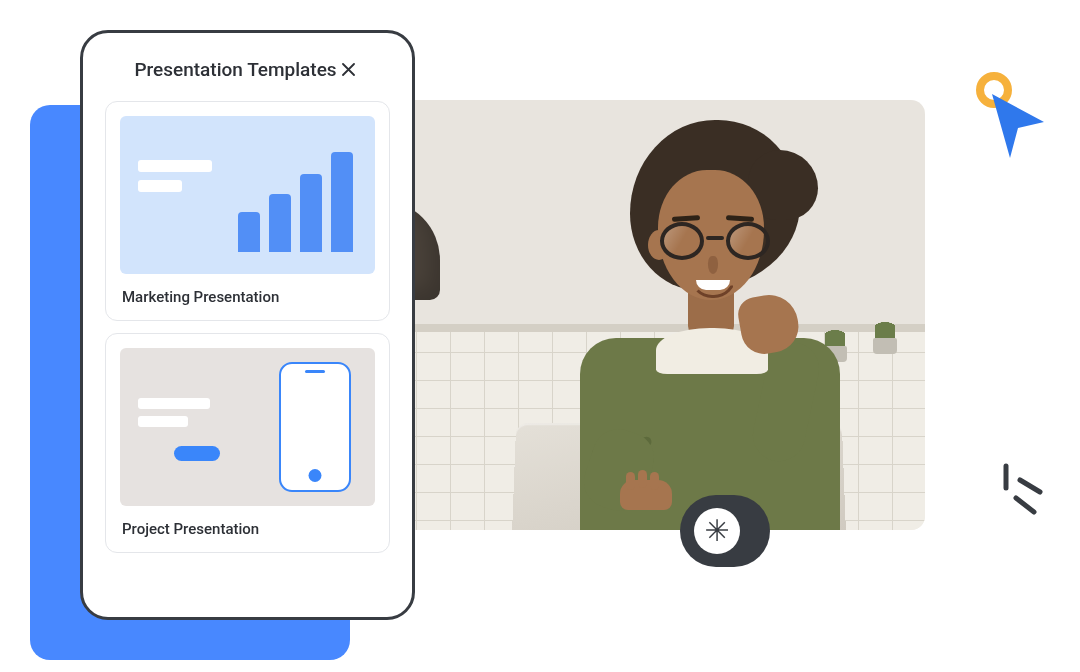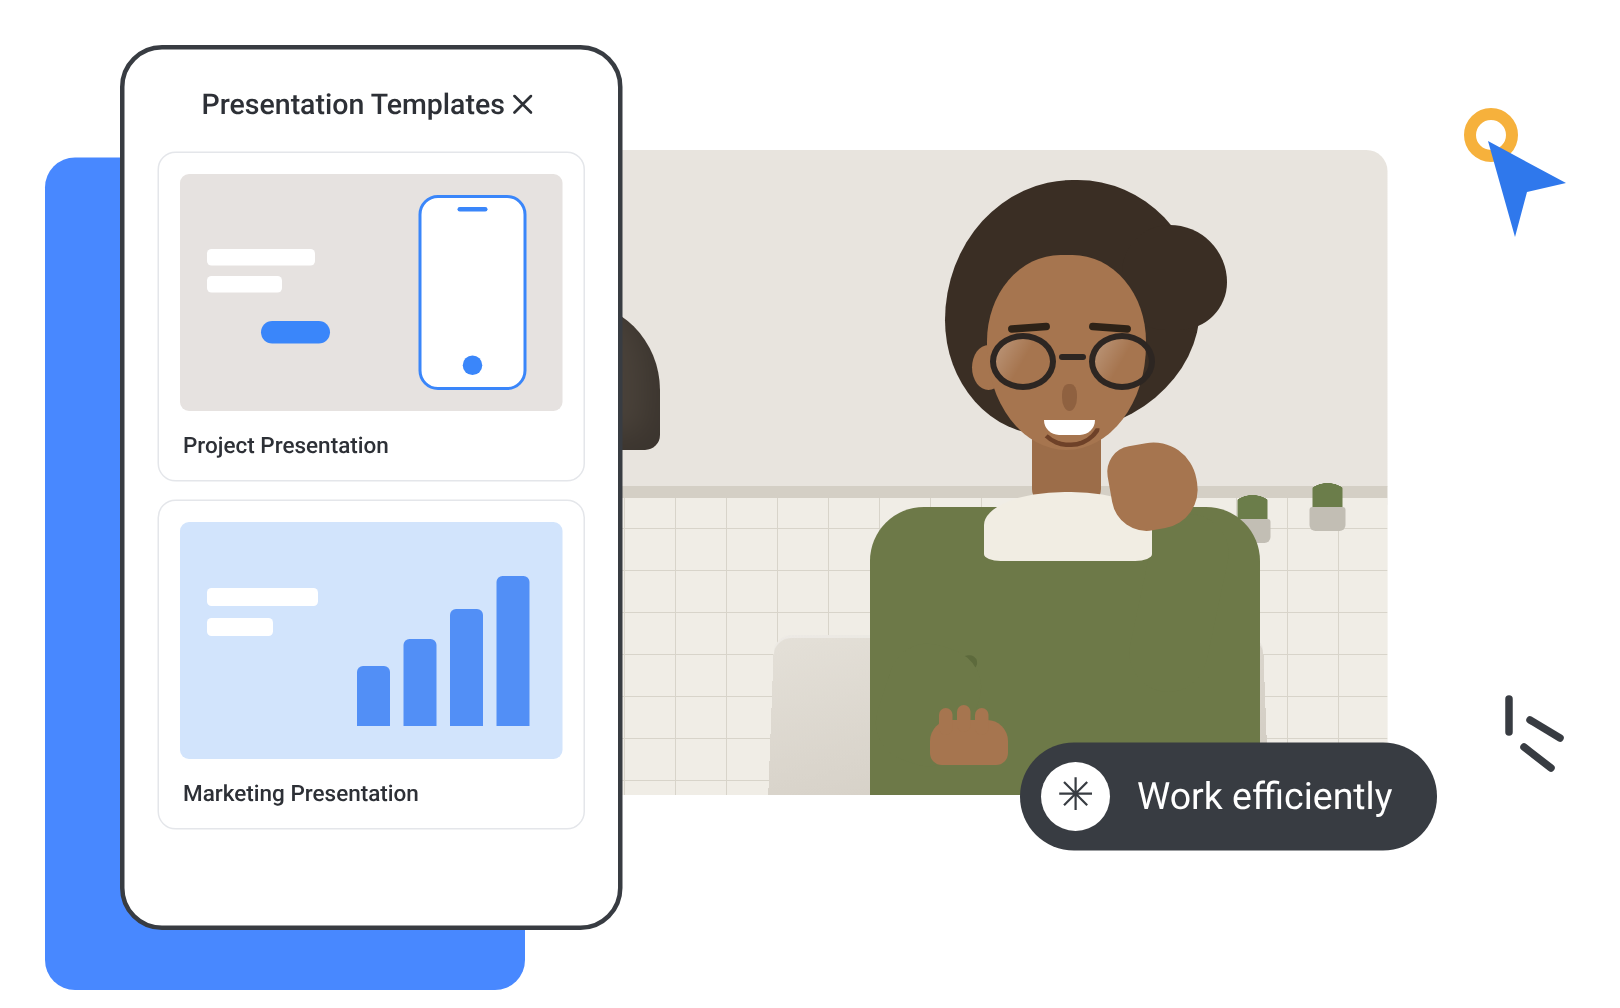--- a/index.html
+++ b/index.html
@@ -375,54 +375,53 @@
   <div class="panel-header">
     <div class="panel-title">Presentation Templates</div>
     <div class="close-btn">
       <svg width="13" height="13" viewBox="0 0 13 13">
         <path d="M1 1 L12 12 M12 1 L1 12" stroke="#2d3036" stroke-width="1.8" stroke-linecap="round" fill="none"></path>
       </svg>
     </div>
   </div>
 
   <div class="template-card">
-    <div class="thumb thumb-project">
-      <div class="proj-textblock">
-        <div class="proj-line1"></div>
-        <div class="proj-line2"></div>
-      </div>
-      <div class="proj-pill"></div>
-      <div class="proj-phone">
-        <div class="proj-phone-notch"></div>
-        <div class="proj-phone-btn"></div>
-      </div>
-    </div>
-    <div class="template-label">Project Presentation</div>
-  </div>
-
-  <div class="template-card">
     <div class="thumb thumb-marketing">
       <div class="mkt-textblock">
         <div class="mkt-line1"></div>
         <div class="mkt-line2"></div>
       </div>
       <div class="mkt-bars">
         <div class="mkt-bar" style="height:40px"></div>
         <div class="mkt-bar" style="height:58px"></div>
         <div class="mkt-bar" style="height:78px"></div>
         <div class="mkt-bar" style="height:100px"></div>
       </div>
     </div>
     <div class="template-label">Marketing Presentation</div>
   </div>
+
+  <div class="template-card">
+    <div class="thumb thumb-project">
+      <div class="proj-textblock">
+        <div class="proj-line1"></div>
+        <div class="proj-line2"></div>
+      </div>
+      <div class="proj-pill"></div>
+      <div class="proj-phone">
+        <div class="proj-phone-notch"></div>
+        <div class="proj-phone-btn"></div>
+      </div>
+    </div>
+    <div class="template-label">Project Presentation</div>
+  </div>
 </div>
 
 <div class="pill-badge">
   <div class="pill-icon">✳</div>
-  <div class="pill-text">Work efficiently</div>
 </div>
 
 <svg class="accent-lines" width="60" height="60" viewBox="0 0 60 60">
   <line x1="12" y1="4" x2="12" y2="26" stroke="#383c42" stroke-width="5" stroke-linecap="round"></line>
   <line x1="26" y1="18" x2="46" y2="30" stroke="#383c42" stroke-width="5" stroke-linecap="round"></line>
   <line x1="22" y1="36" x2="40" y2="50" stroke="#383c42" stroke-width="5" stroke-linecap="round"></line>
 </svg>
 
 <svg class="cursor-decor" width="80" height="90" viewBox="0 0 80 90">
   <circle cx="24" cy="18" r="14" fill="none" stroke="#f6b13c" stroke-width="8"></circle>

